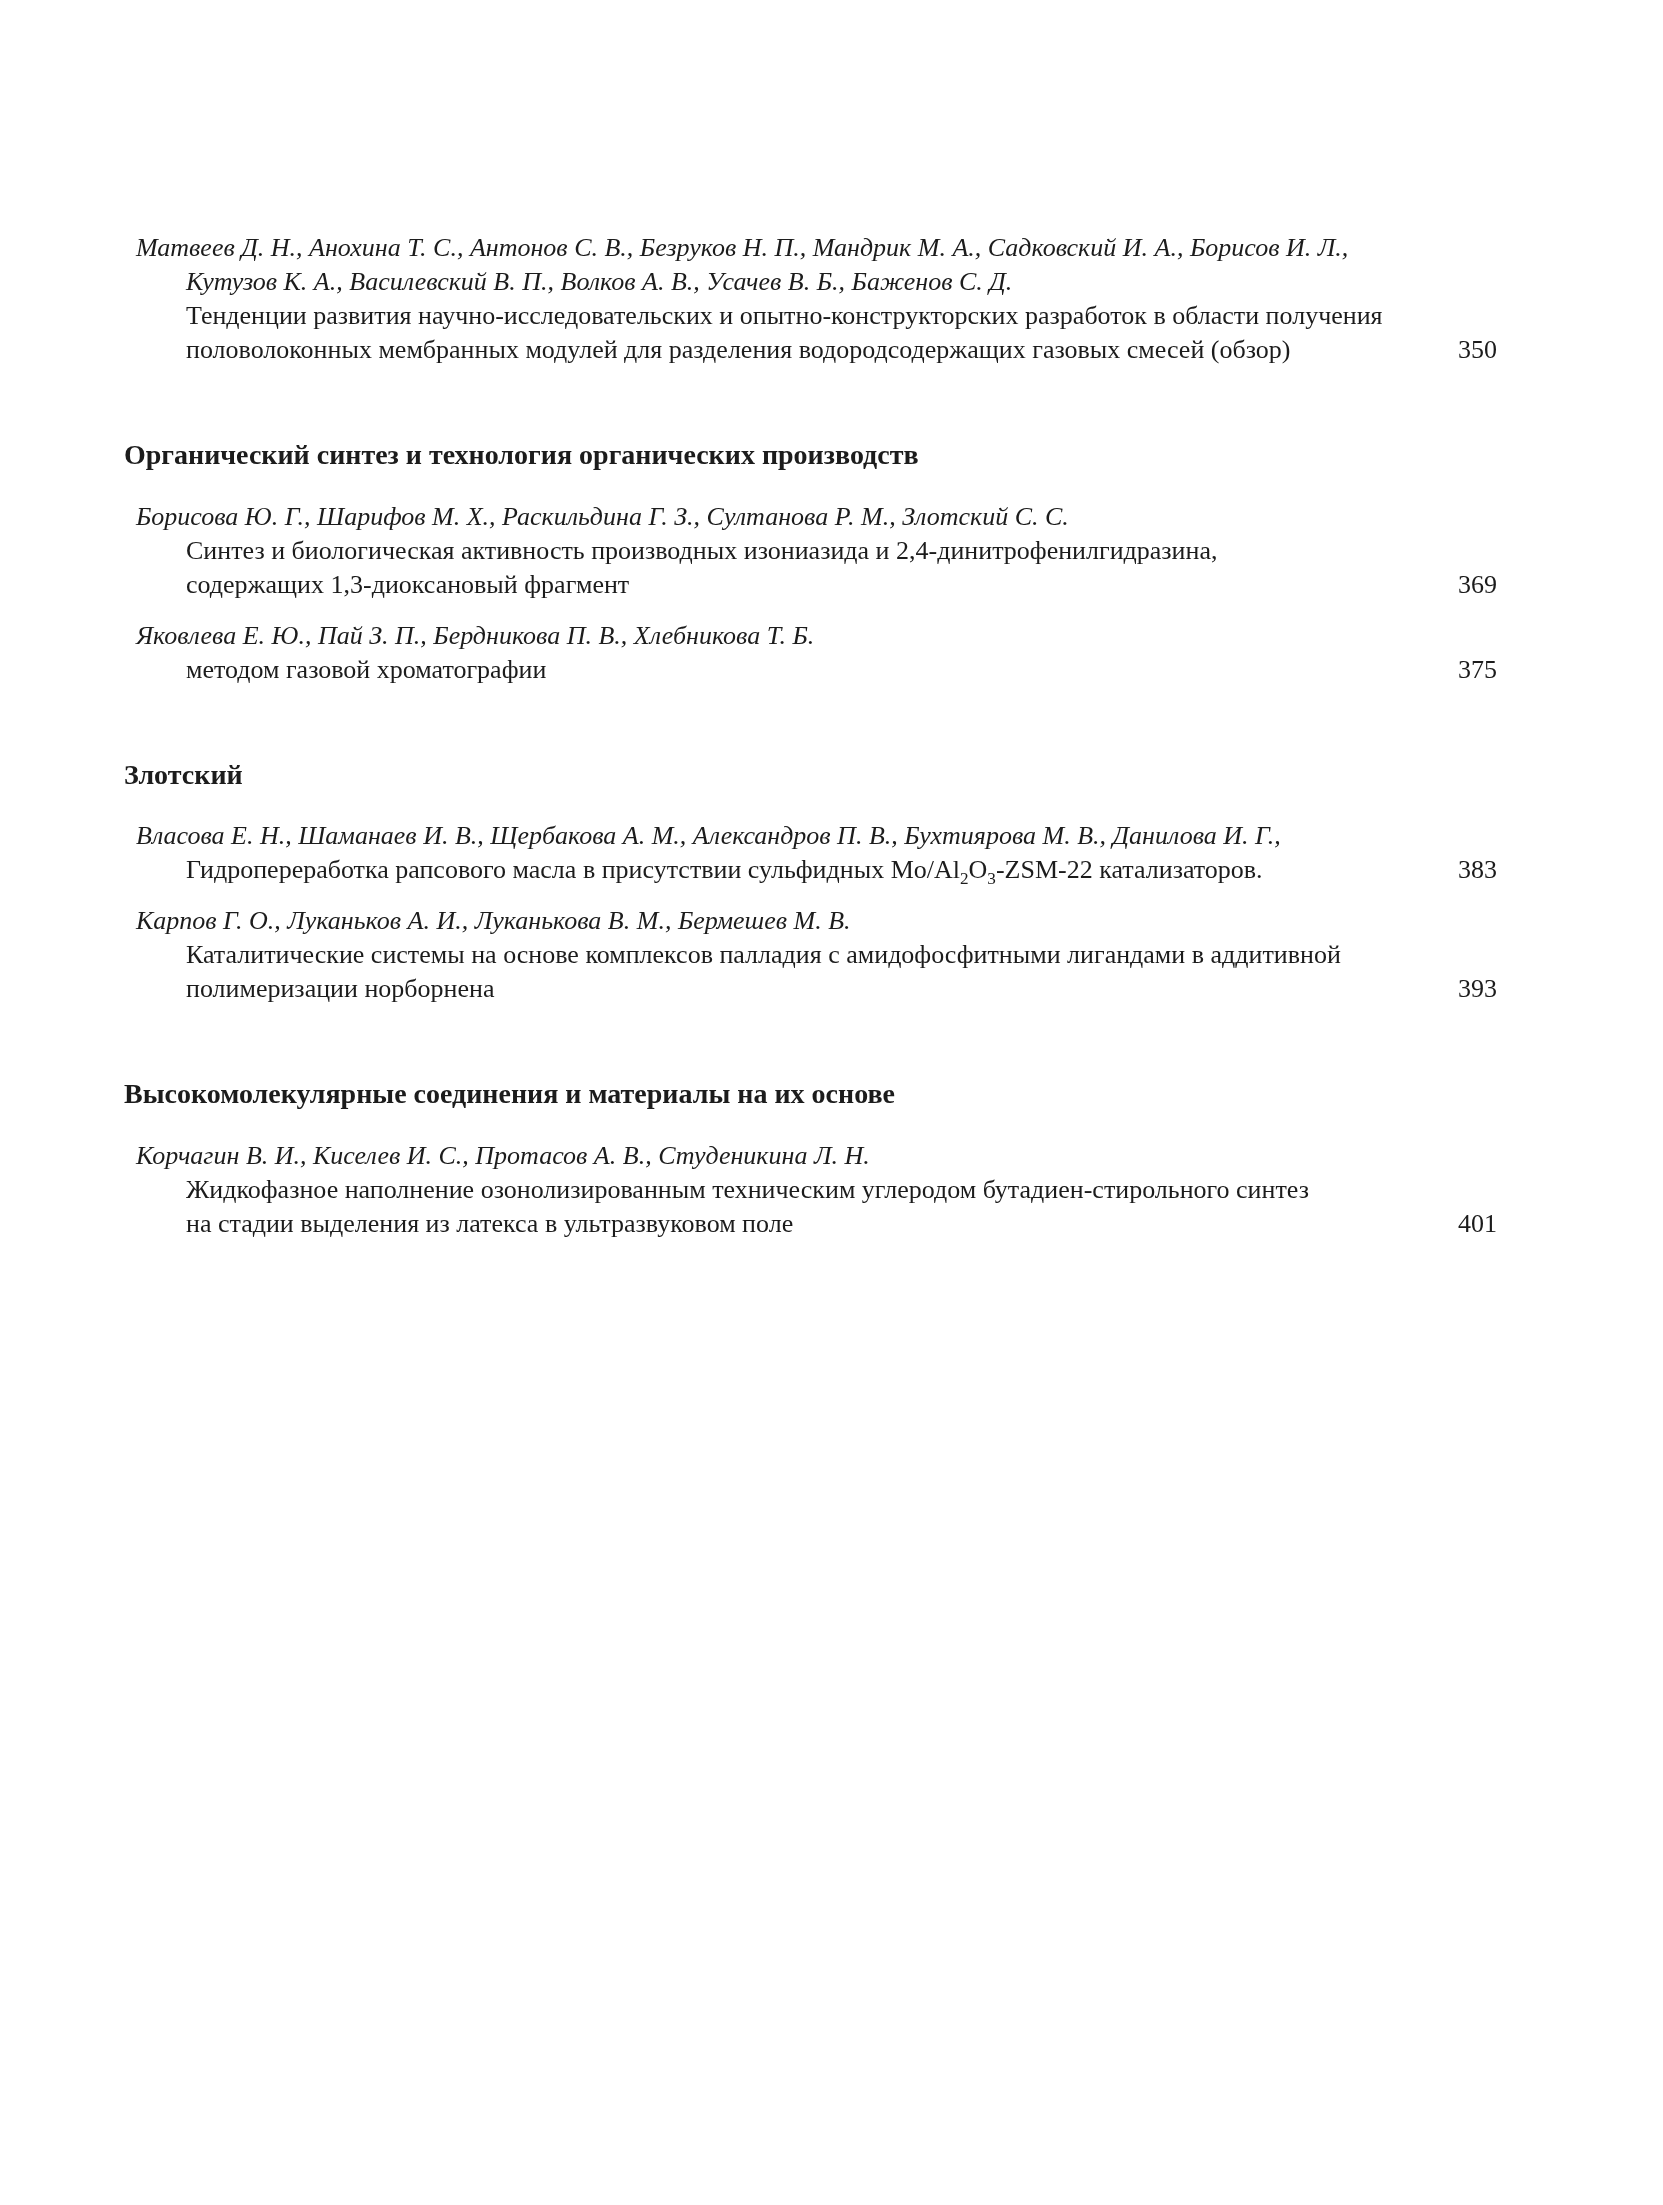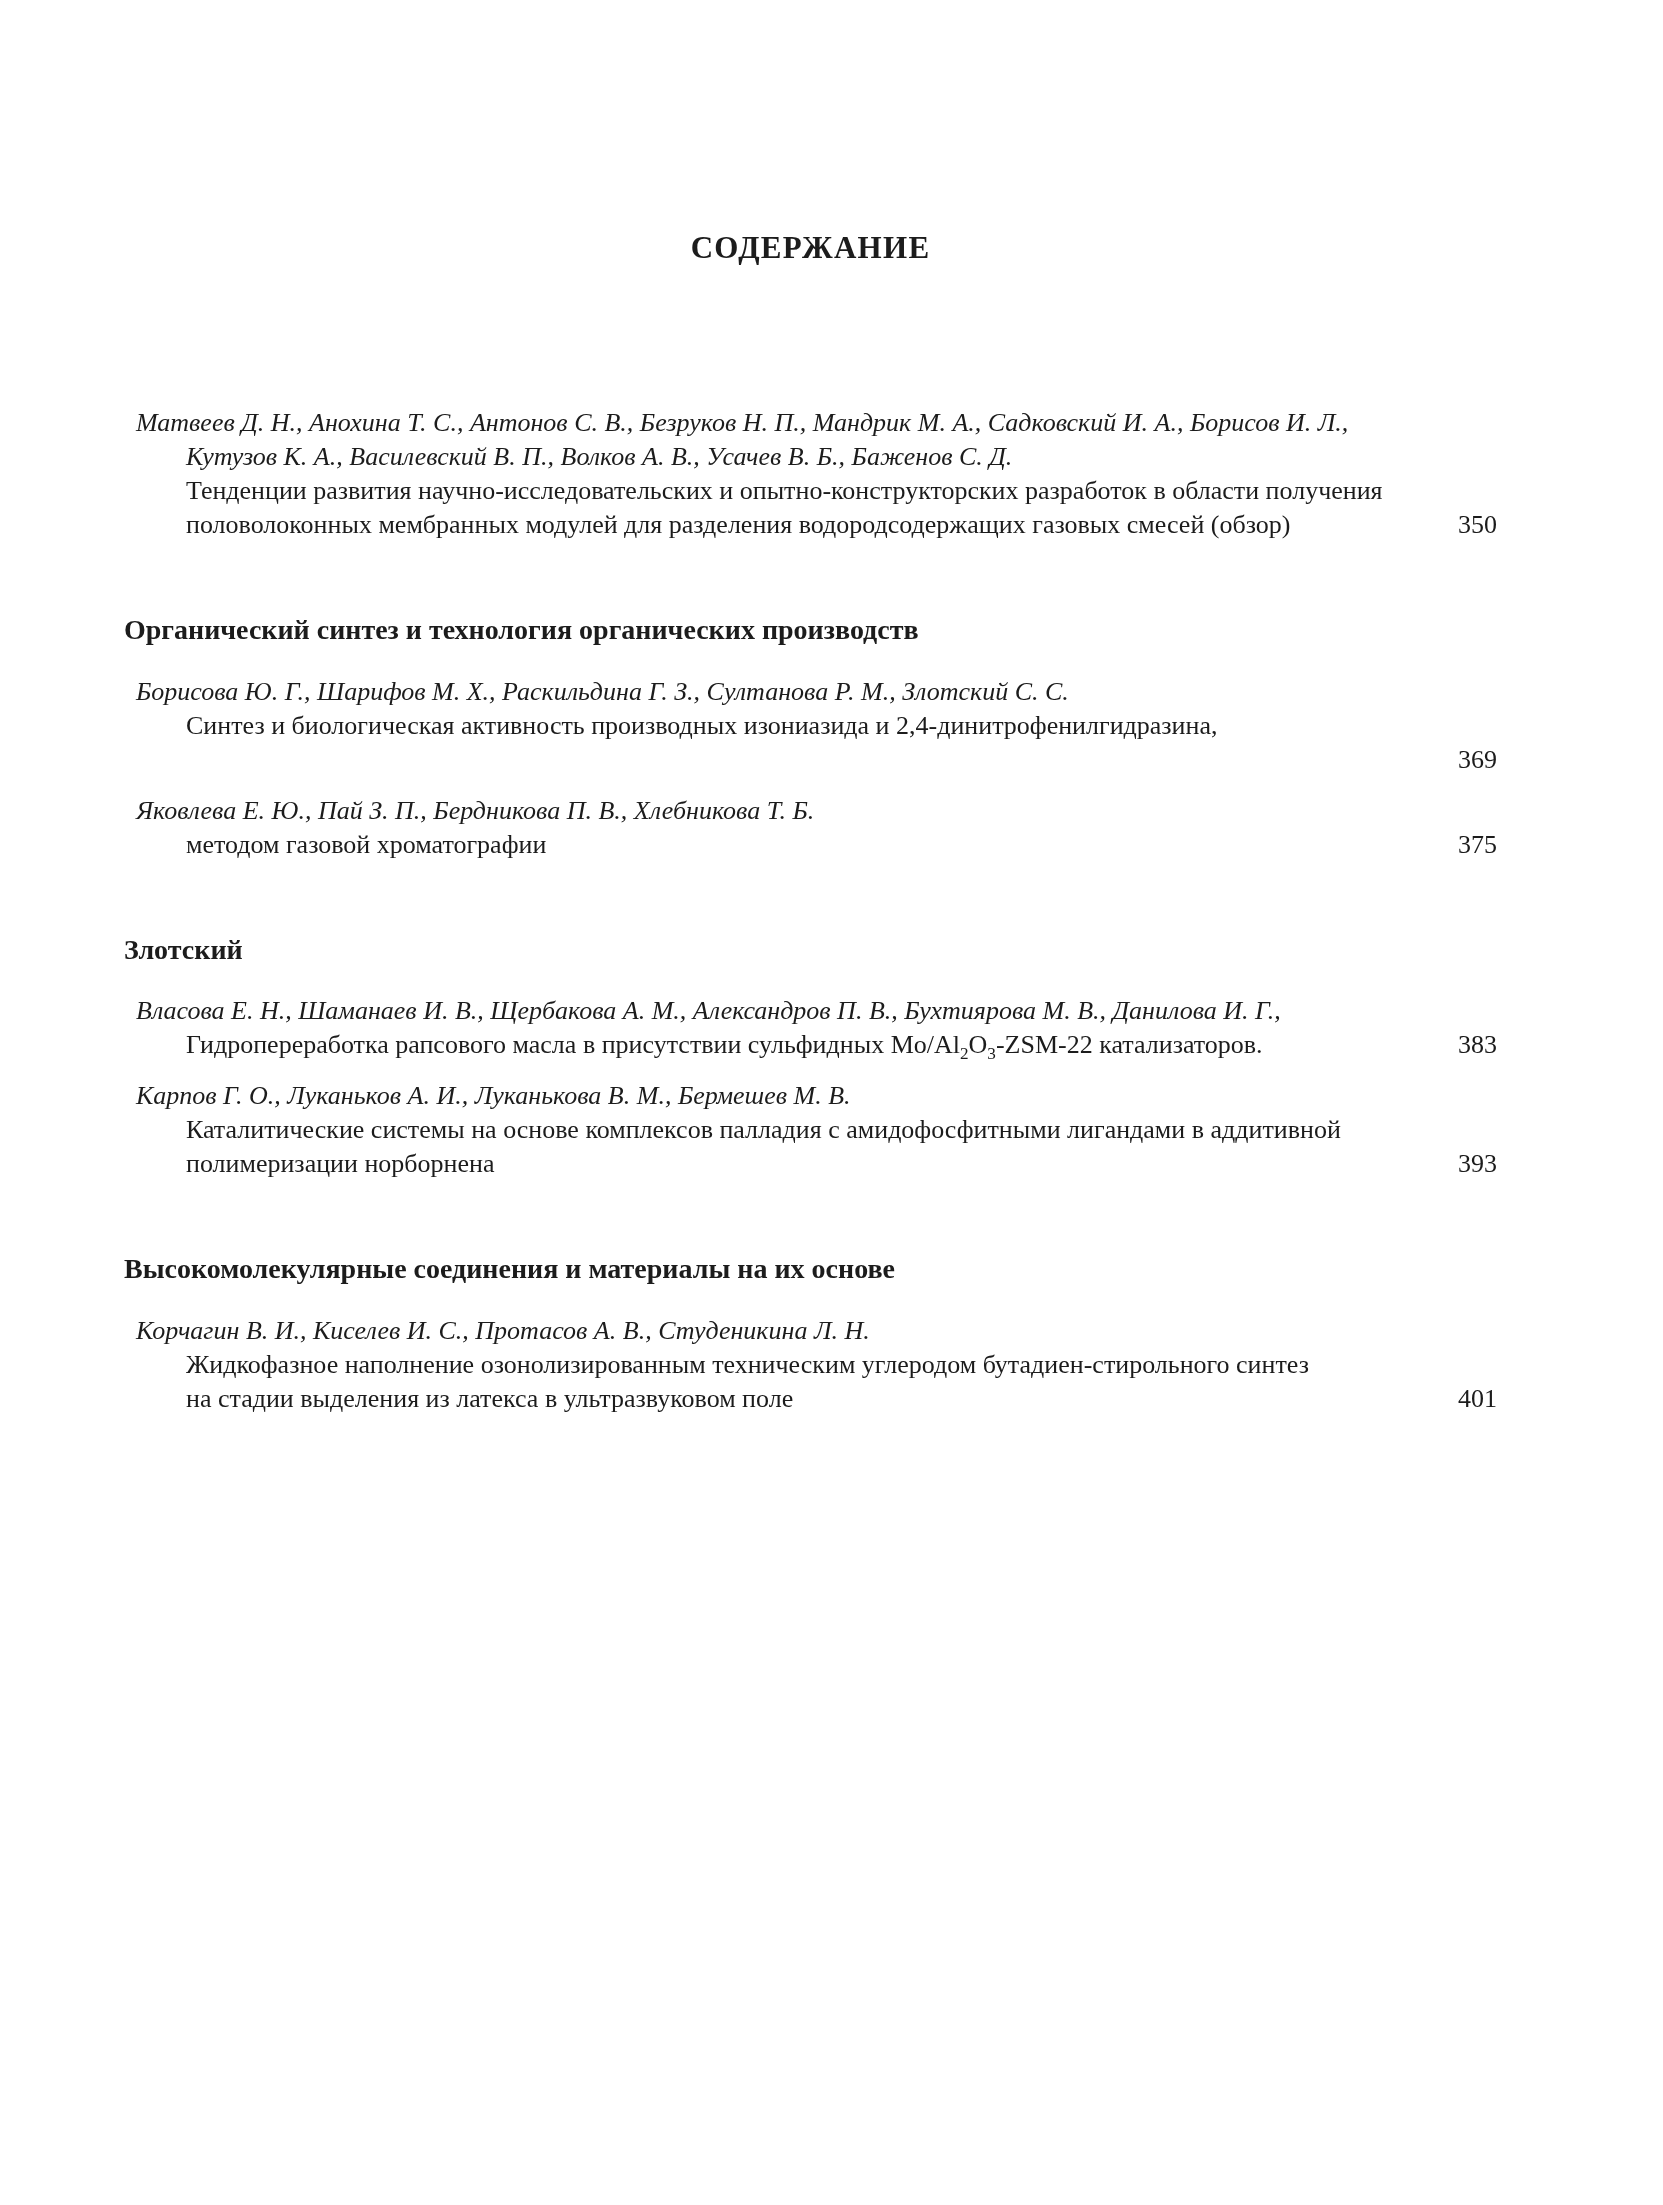--- a/index.html
+++ b/index.html
@@ -68,37 +68,37 @@
   .pagenum {
     flex: 0 0 auto;
     text-align: right;
   }
 </style>
 </head>
 <body>
 
 <div class="page">
   <div class="content">
-    <h1 class="page-title">СОДЕРЖАНИЕ</h1>
     <div id="toc">
         <div class="entry">
           <div class="authors-line">Матвеев Д. Н., Анохина Т. С., Антонов С. В., Безруков Н. П., Мандрик М. А., Садковский И. А., Борисов И. Л.,</div>
           <div class="authors-line indent">Кутузов К. А., Василевский В. П., Волков А. В., Усачев В. Б., Баженов С. Д.</div>
           <div class="title-line indent"><span class="title-text"><span>Тенденции развития научно-исследовательских и опытно-конструкторских разработок в области получения</span></span></div>
           <div class="title-line indent last">
             <span class="title-text"><span>половолоконных мембранных модулей для разделения водородсодержащих газовых смесей (обзор) </span></span>
             <span class="leader"></span>
             <span class="pagenum">350</span>
           </div>
         </div>
         <div class="section-heading">Органический синтез и технология органических производств</div>
         <div class="entry">
           <div class="authors-line">Борисова Ю. Г., Шарифов М. Х., Раскильдина Г. З., Султанова Р. М., Злотский С. С.</div>
           <div class="title-line indent"><span class="title-text"><span>Синтез и биологическая активность производных изониазида и 2,4-динитрофенилгидразина,</span></span></div>
           <div class="title-line indent last">
+            <span class="title-text"><span>содержащих 1,3-диоксановый фрагмент </span></span>
             <span class="leader"></span>
             <span class="pagenum">369</span>
           </div>
         </div>
         <div class="entry">
           <div class="authors-line">Яковлева Е. Ю., Пай З. П., Бердникова П. В., Хлебникова Т. Б.</div>
           <div class="title-line indent last">
             <span class="title-text"><span>методом газовой хроматографии </span></span>
             <span class="leader"></span>
             <span class="pagenum">375</span>

